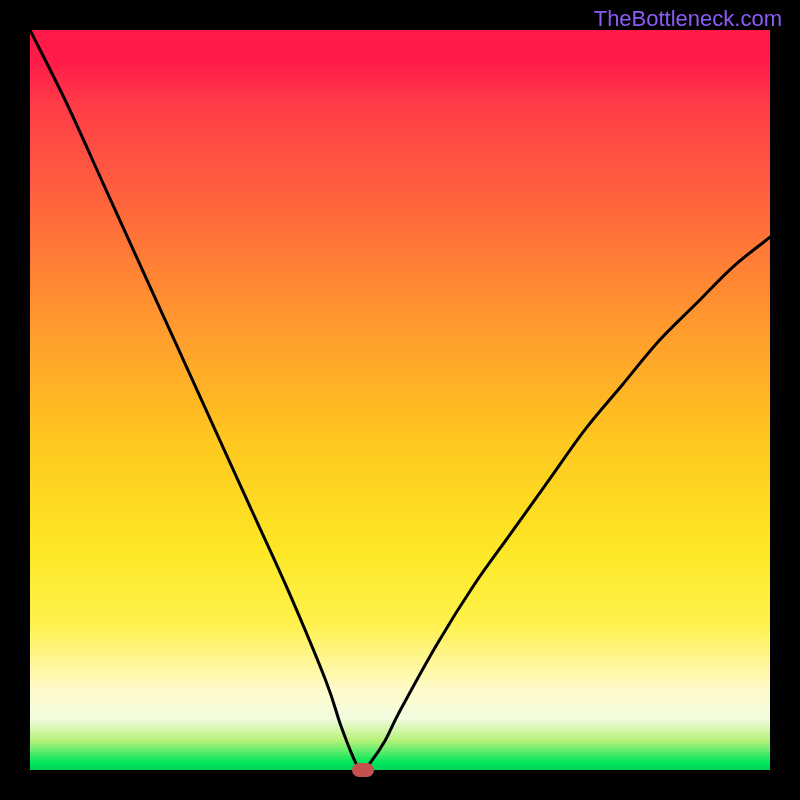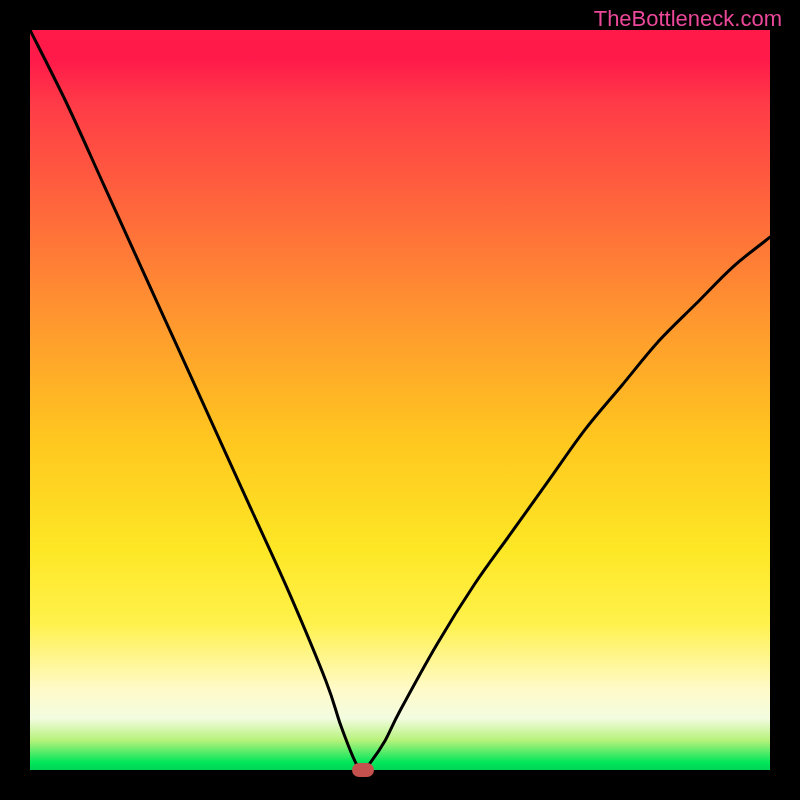--- a/index.html
+++ b/index.html
@@ -8,21 +8,21 @@
     height: 800px;
     background: #000;
     position: relative;
     overflow: hidden;
     font-family: Arial, sans-serif;
   }
   .watermark {
     position: absolute;
     top: 6px;
     right: 18px;
-    color: #ec4899;
+    color: #8b5cf6;
     font-size: 22px;
     font-weight: 500;
     z-index: 10;
   }
   .plot {
     position: absolute;
     top: 30px;
     left: 30px;
     width: 740px;
     height: 740px;

